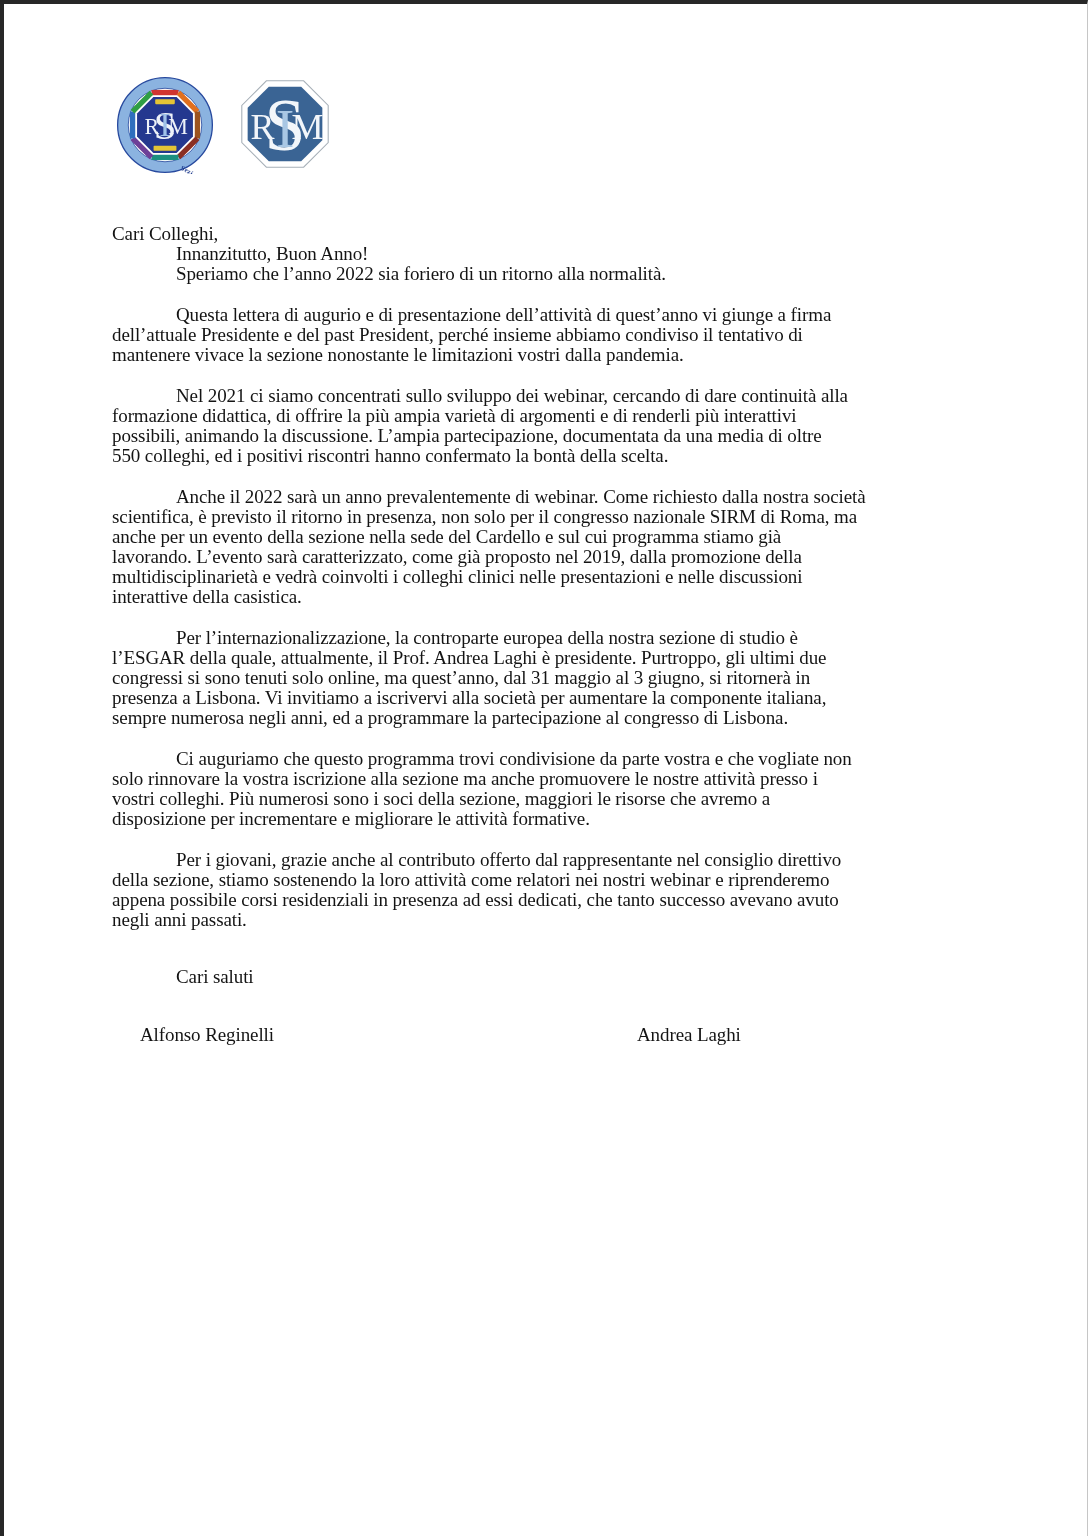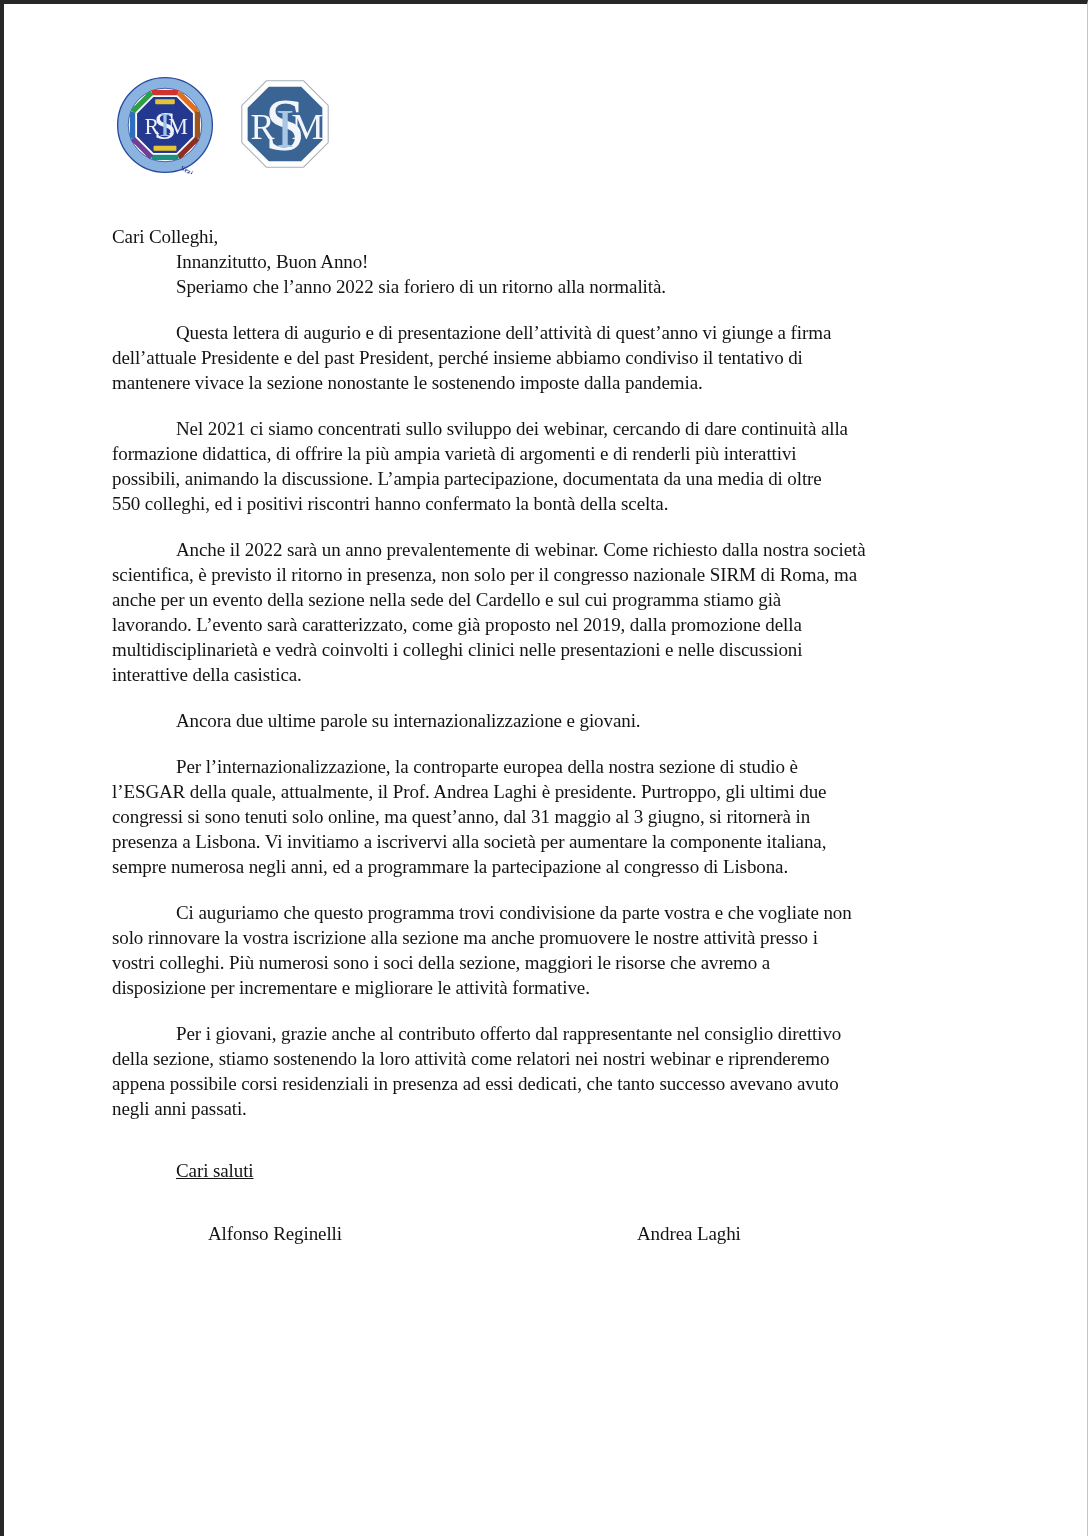--- a/index.html
+++ b/index.html
@@ -23,36 +23,36 @@
     display: flex;
     align-items: flex-start;
     gap: 26px;
   }
   .letter {
     position: absolute;
     left: 108px;
     top: 220px;
     width: 882px;
     font-size: 19px;
-    line-height: 25px;
+    line-height: 20px;
     letter-spacing: -0.1px;
   }
   .letter p {
     margin: 0 0 21px 0;
     white-space: pre-wrap;
     tab-size: 64px;
     -moz-tab-size: 64px;
   }
-  .closing { margin-top: 37px !important; text-decoration: underline; }
+  .closing { margin-top: 37px !important; }
   .signatures {
     position: relative;
     margin-top: 38px;
     height: 25px;
   }
-  .sig-left { margin-left: 96px; }
+  .sig-left { margin-left: 28px; }
   .sig-right { position: absolute; left: 525px; top: 0; }
   svg text { font-family: "Liberation Serif", "DejaVu Serif", serif; }
 </style>
 </head>
 <body>
 
 <div class="page">
 
   <div class="logos">
 
@@ -99,32 +99,31 @@
     </svg>
 
   </div>
 
   <div class="letter">
     <p>Cari Colleghi,
 	Innanzitutto, Buon Anno!
 	Speriamo che l’anno 2022 sia foriero di un ritorno alla normalità.</p>
     <p>	Questa lettera di augurio e di presentazione dell’attività di quest’anno vi giunge a firma
 dell’attuale Presidente e del past President, perché insieme abbiamo condiviso il tentativo di
-mantenere vivace la sezione nonostante le sostenendo imposte dalla pandemia.</p>
+mantenere vivace la sezione nonostante le limitazioni vostri dalla pandemia.</p>
     <p>	Nel 2021 ci siamo concentrati sullo sviluppo dei webinar, cercando di dare continuità alla
 formazione didattica, di offrire la più ampia varietà di argomenti e di renderli più interattivi
 possibili, animando la discussione. L’ampia partecipazione, documentata da una media di oltre
 550 colleghi, ed i positivi riscontri hanno confermato la bontà della scelta.</p>
     <p>	Anche il 2022 sarà un anno prevalentemente di webinar. Come richiesto dalla nostra società
 scientifica, è previsto il ritorno in presenza, non solo per il congresso nazionale SIRM di Roma, ma
 anche per un evento della sezione nella sede del Cardello e sul cui programma stiamo già
 lavorando. L’evento sarà caratterizzato, come già proposto nel 2019, dalla promozione della
 multidisciplinarietà e vedrà coinvolti i colleghi clinici nelle presentazioni e nelle discussioni
 interattive della casistica.</p>
-    <p>	Ancora due ultime parole su internazionalizzazione e giovani.</p>
     <p>	Per l’internazionalizzazione, la controparte europea della nostra sezione di studio è
 l’ESGAR della quale, attualmente, il Prof. Andrea Laghi è presidente. Purtroppo, gli ultimi due
 congressi si sono tenuti solo online, ma quest’anno, dal 31 maggio al 3 giugno, si ritornerà in
 presenza a Lisbona. Vi invitiamo a iscrivervi alla società per aumentare la componente italiana,
 sempre numerosa negli anni, ed a programmare la partecipazione al congresso di Lisbona.</p>
     <p>	Ci auguriamo che questo programma trovi condivisione da parte vostra e che vogliate non
 solo rinnovare la vostra iscrizione alla sezione ma anche promuovere le nostre attività presso i
 vostri colleghi. Più numerosi sono i soci della sezione, maggiori le risorse che avremo a
 disposizione per incrementare e migliorare le attività formative.</p>
     <p>	Per i giovani, grazie anche al contributo offerto dal rappresentante nel consiglio direttivo

